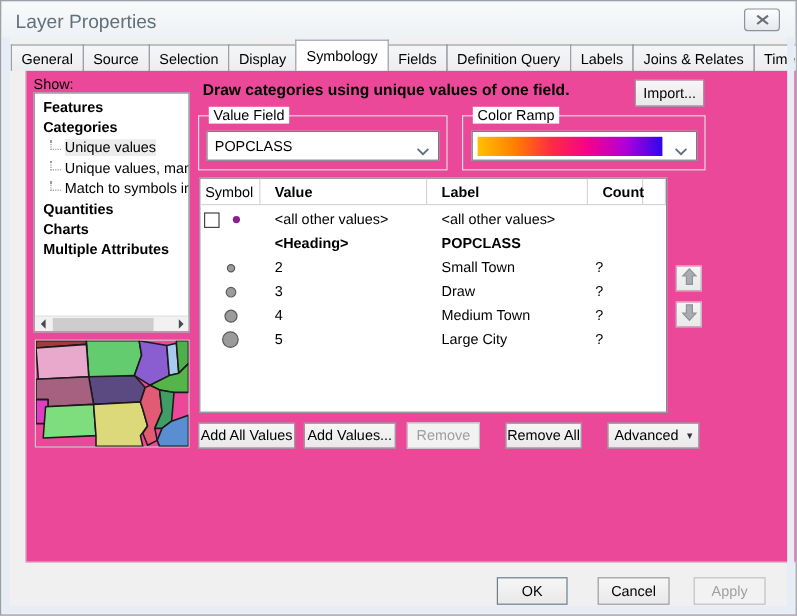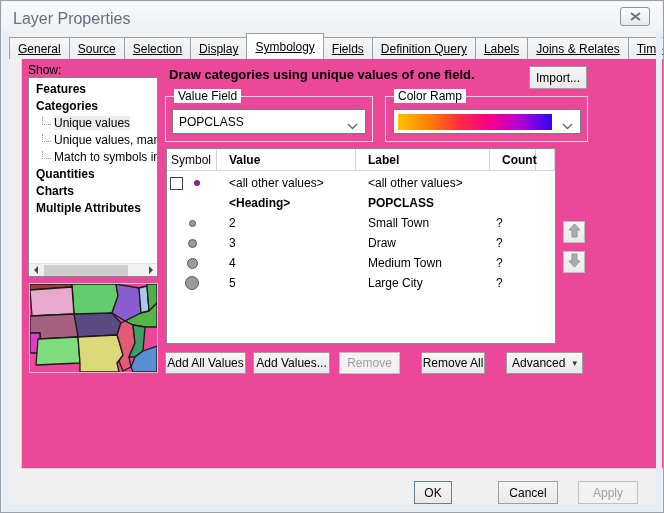--- a/index.html
+++ b/index.html
@@ -24,21 +24,21 @@
     border: 1px solid #8b939c; border-radius: 3px;
     background: linear-gradient(#fdfdfd, #e6e9ed);
     display: flex; align-items: center; justify-content: center; cursor: default;
   }
   
   .tabs { position: absolute; left: 8px; top: 35px; height: 23px; display: flex; align-items: flex-end; z-index: 10; }
   .tab {
     height: 22px; padding: 4px 8px 3px 8px; margin-right: -1px;
     background: linear-gradient(#f5f6f7, #ebedef);
     border: 1px solid #9aa0a8; border-bottom: none;
-    white-space: nowrap; font-size: 12px; cursor: default; text-decoration: underline;
+    white-space: nowrap; font-size: 12px; cursor: default;
   }
   .tab.active {
     background: #fff; height: 26px; padding-top: 6px;
     position: relative; z-index: 12; margin-top: -4px;
   }
   
   .tabpage {
     position: absolute; left: 20px; top: 57px; width: 648px; height: 411px;
     background: #ec4899; border: 1px solid; border-color: #9aa0a8 #d5d5d5 #d5d5d5 #d5d5d5; z-index: 9;
   }
@@ -121,21 +121,21 @@
   
   .act { position: absolute; top: 293px; height: 22px; }
   .b-addall { left: 143px; width: 81px; }
   .b-addval { left: 231px; width: 77px; }
   .b-remove { left: 317px; width: 61px; }
   .b-removeall { left: 399px; width: 64px; }
   .b-advanced { left: 484px; width: 77px; gap: 7px; }
   .adv-arrow { font-size: 9px; color: #333; }
   
   .footer-btn { position: absolute; height: 23px; z-index: 51; }
-  .b-ok { left: 413px; top: 480px; width: 38px; border-color: #6c7e8d; }
+  .b-ok { left: 413px; top: 480px; width: 59px; border-color: #6c7e8d; }
   .b-cancel { left: 497px; top: 480px; width: 60px; }
   .b-apply { left: 577px; top: 480px; width: 60px; }
 </style>
 </head>
 <body>
 
 <div class="dialog">
 
   <div class="titlebar">
     <span class="title-text">Layer Properties</span>

